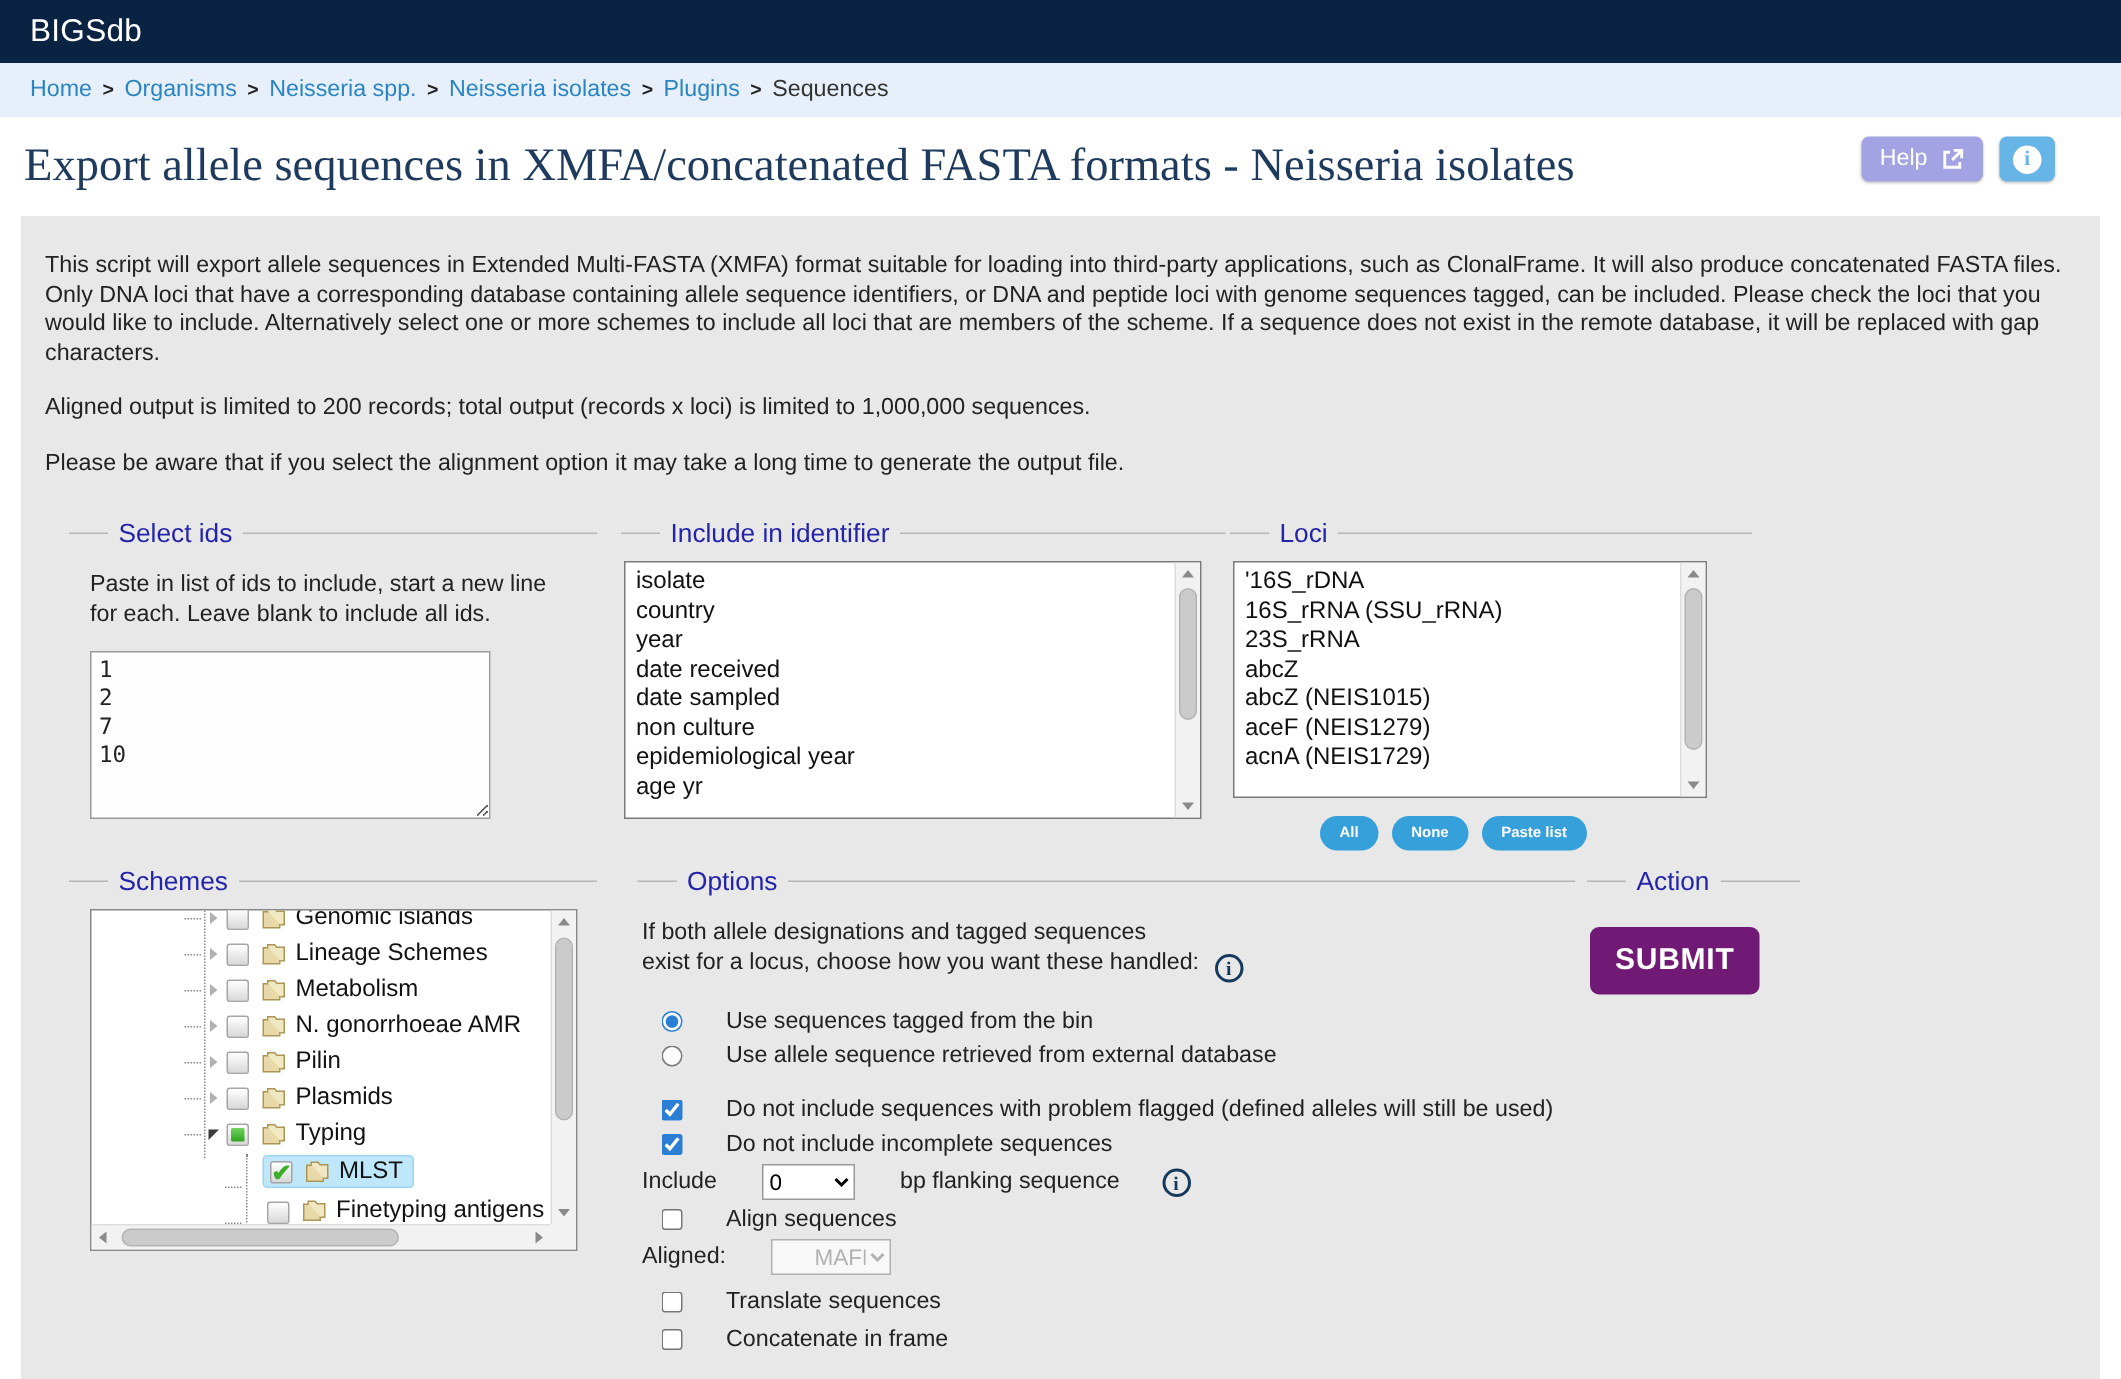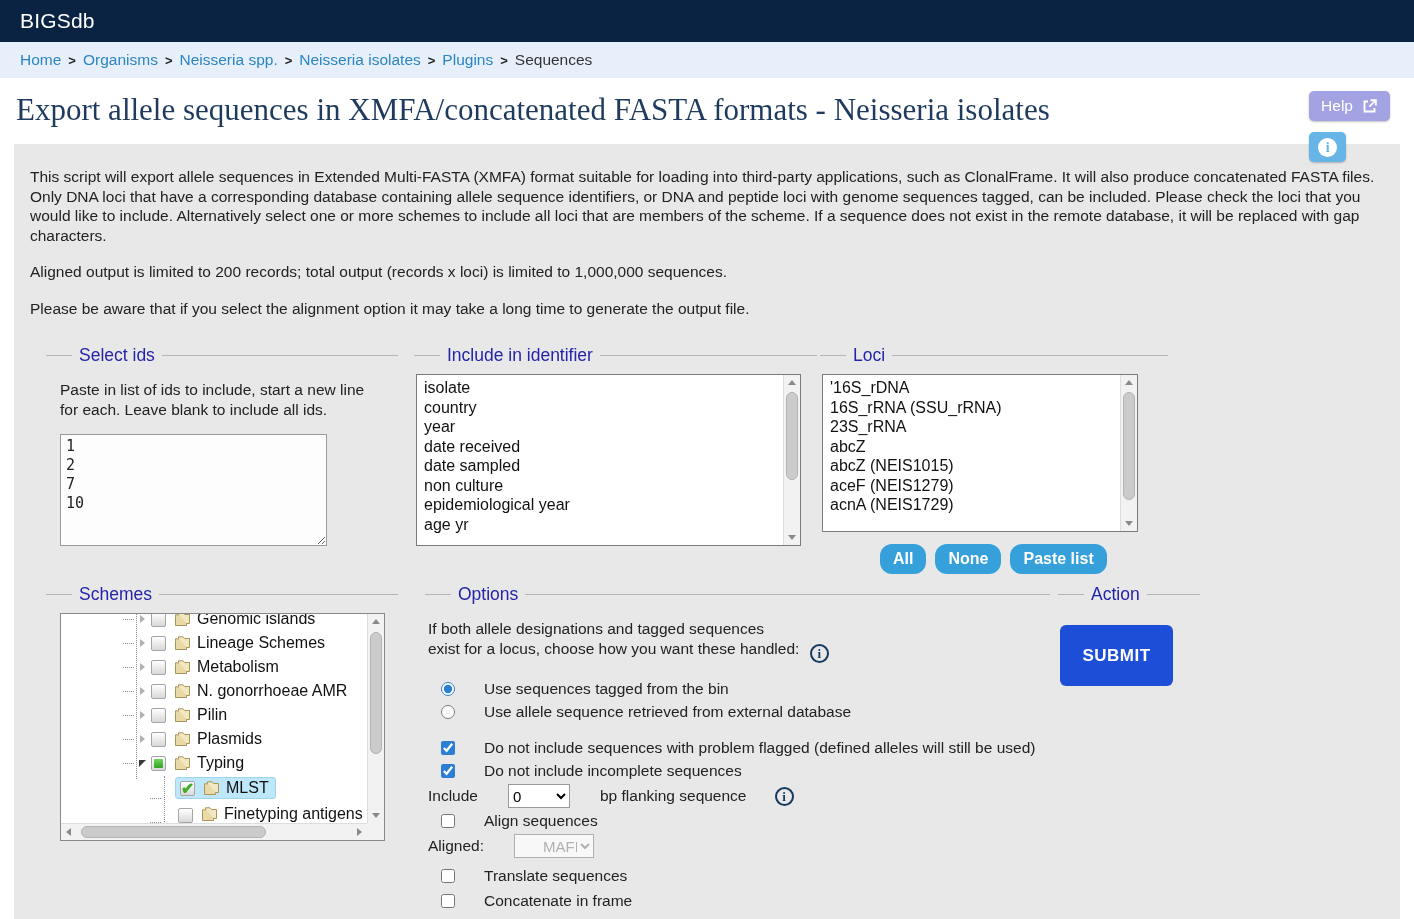--- a/index.html
+++ b/index.html
@@ -9,21 +9,21 @@
   
   .site-header { background:#0a2342; height:42px; display:flex; align-items:center; padding-left:20px; }
   .site-header .app-title { color:#fff; font-size:21px; letter-spacing:0.2px; }
 
   .breadcrumb { background:#e7f0fa; padding:9px 20px; font-size:15.5px; color:#333; }
   .breadcrumb a { color:#2b85c2; text-decoration:none; }
   .breadcrumb .sep { color:#222; margin:0 7px; font-weight:bold; font-size:13px; }
   .breadcrumb .current { color:#333; }
 
   
-  .toolbar { position:absolute; top:91px; right:24px; display:flex; gap:11px;flex-direction:column; }
+  .toolbar { position:absolute; top:91px; right:44px; display:flex; gap:11px; }
   .help-btn { background:#a3a3e3; color:#fff; border:none; border-radius:5px; height:30px; padding:0 12px;
               font-size:15.5px; display:inline-flex; align-items:center; gap:8px; cursor:pointer;
               box-shadow:0 1px 2px rgba(0,0,0,0.25); font-family:inherit; }
   .info-btn { background:#67b5e7; border:none; border-radius:5px; height:30px; width:37px; cursor:pointer;
               display:inline-flex; align-items:center; justify-content:center; box-shadow:0 1px 2px rgba(0,0,0,0.25); }
   .info-btn .info-circle { width:19px; height:19px; background:#fff; border-radius:50%; color:#67b5e7;
               font-weight:bold; font-size:14px; line-height:19px; text-align:center; font-family:"Liberation Serif",serif; }
 
   
   h1.page-title { font-family:"Liberation Serif",serif; font-weight:normal; font-size:31px; color:#1e3a5c;
@@ -58,21 +58,21 @@
   .vscroll { position:absolute; top:0; right:0; bottom:0; width:17px; background:#f2f2f2; border-left:1px solid #ddd; }
   .vscroll .arr { position:absolute; left:0; width:16px; height:15px; display:flex; align-items:center; justify-content:center; }
   .vscroll .arr.up { top:0; } .vscroll .arr.down { bottom:0; }
   .tri-up { width:0; height:0; border-left:4px solid transparent; border-right:4px solid transparent; border-bottom:5px solid #8a8a8a; }
   .tri-down { width:0; height:0; border-left:4px solid transparent; border-right:4px solid transparent; border-top:5px solid #8a8a8a; }
   .vscroll .thumb { position:absolute; left:2px; right:2px; background:#cbcbcb; border:1px solid #b3b3b3; border-radius:7px; }
 
   
   .loci-buttons { display:flex; gap:9px; margin:12px 0 0 60px; }
   .blue-btn { background:#35a0da; color:#fff; border:none; border-radius:12px; font-weight:bold;
-              font-size:16px; padding:6px 13px; cursor:pointer; font-family:inherit;text-align:right; }
+              font-size:10px; padding:6px 13px; cursor:pointer; font-family:inherit;text-align:right; }
 
   
   .fs-schemes { width:352px; }
   .tree-box { position:relative; width:325px; height:228px; background:#fff; border:1px solid #888;
               overflow:hidden; margin-left:14px; }
   .tree-inner { margin-top:-7px; padding-left:62px; position:relative; }
   .tree-vline { position:absolute; border-left:1px dotted #8a8a8a; }
   .tree-row { display:flex; align-items:center; height:24px; position:relative; white-space:nowrap; }
   .tree-row.level1 { margin-left:27px;align-items:flex-end; }
   .stub { width:11px; border-top:1px dotted #8a8a8a; margin-right:2px; flex:none; }
@@ -109,22 +109,22 @@
   .ctl-row { display:flex; align-items:center; margin:3px 0;gap:22px; }
   .ctl-row.indent { margin-left:13px; }
   .ctl-row input[type=radio], .ctl-row input[type=checkbox] { margin:0 7px 0 0; accent-color:#2a7ed4; width:14px; height:14px; }
   .gap-above { margin-top:16px; }
   select { font-family:inherit; font-size:15px; border:1px solid #999; background:#fff; height:24px; }
   .flank-select { width:62px; margin:0 8px; }
   .aligner-select { width:80px; margin-left:8px; color:#9a9a9a;padding-left:24px; }
 
   
   .fs-action { width:142px; margin-left:8px; }
-  .submit-btn { background:#1d4ed8; color:#fff; border:none; border-radius:6px; width:113px; height:61px;
-                font-size:17px; font-weight:bold; letter-spacing:0.5px; margin:12px 0 0 2px; cursor:pointer;
+  .submit-btn { background:#701a75; color:#fff; border:none; border-radius:6px; width:113px; height:45px;
+                font-size:20px; font-weight:bold; letter-spacing:0.5px; margin:12px 0 0 2px; cursor:pointer;
                 font-family:inherit; }
 </style>
 </head>
 <body>
 
 <header class="site-header">
   <span class="app-title">BIGSdb</span>
 </header>
 
 <nav class="breadcrumb" id="breadcrumb"><a href="#">Home</a><span class="sep">&gt;</span><a href="#">Organisms</a><span class="sep">&gt;</span><a href="#">Neisseria spp.</a><span class="sep">&gt;</span><a href="#">Neisseria isolates</a><span class="sep">&gt;</span><a href="#">Plugins</a><span class="sep">&gt;</span><span class="current">Sequences</span></nav>

